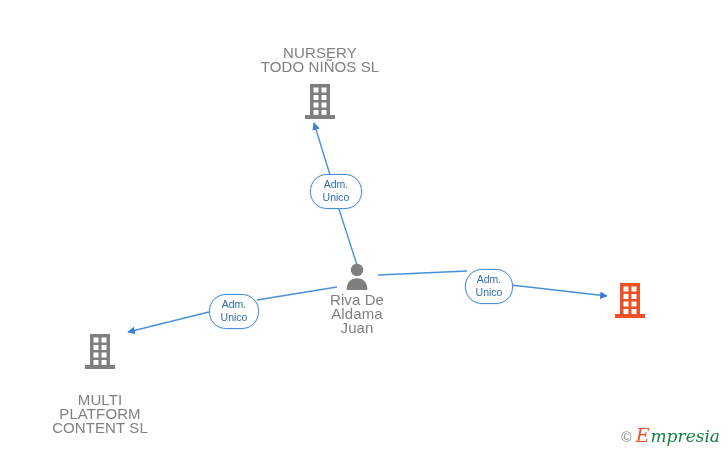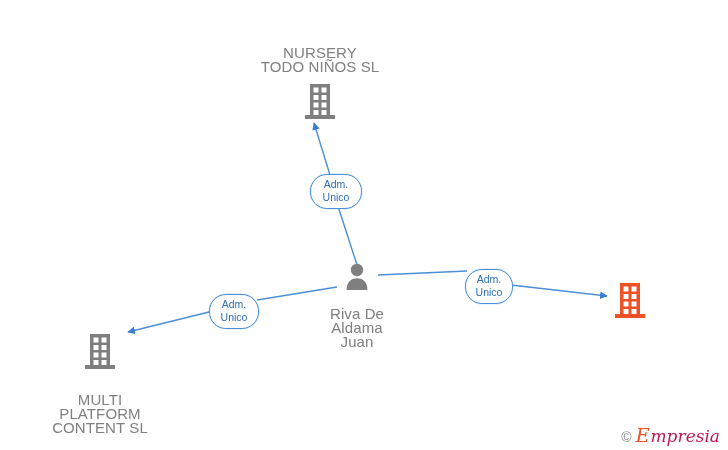--- a/index.html
+++ b/index.html
@@ -76,21 +76,21 @@
     font-family: "DejaVu Serif", serif;
     font-style: italic;
     font-size: 19px;
     color: #ef5126;
     line-height: 1;
   }
   .wm-rest {
     font-family: "DejaVu Serif", serif;
     font-style: italic;
     font-size: 17px;
-    color: #be185d;
+    color: #15803d;
     line-height: 1;
     margin-left: -3px;
   }
 </style>
 </head>
 <body>
 
 <svg id="graph" viewBox="0 0 728 450" xmlns="http://www.w3.org/2000/svg">
   <defs>
     <marker id="arrow" viewBox="0 0 10 10" refX="9" refY="5" markerWidth="5.5" markerHeight="5.5" orient="auto-start-reverse">
@@ -127,21 +127,21 @@
   </div>
 </div>
 
 <div class="node" style="left:307px; top:262px; width:100px;">
   <div class="icon-wrap" style="height:28px;">
     <svg width="28" height="28" viewBox="0 0 28 28">
       <circle cx="14" cy="8" r="6.2" fill="#7f7f7f"></circle>
       <path d="M3.6 28 C3.6 19.3 8.5 16.2 14 16.2 C19.5 16.2 24.4 19.3 24.4 28 Z" fill="#7f7f7f"></path>
     </svg>
   </div>
-  <div class="node-label" style="margin-top:17px;">Riva De
+  <div class="node-label" style="margin-top:3px;">Riva De
 Aldama
 Juan</div>
 </div>
 
 <div class="node" style="left:577px; top:282px; width:105px;">
   <div class="icon-wrap">
     <svg width="30" height="36" viewBox="0 0 30 36">
       <rect x="5" y="0" width="20" height="31" fill="#ef5126"></rect>
       <rect x="0" y="31" width="30" height="4" fill="#ef5126"></rect>
       <rect x="8.5" y="3.5" width="5" height="5" fill="#ffffff"></rect>

